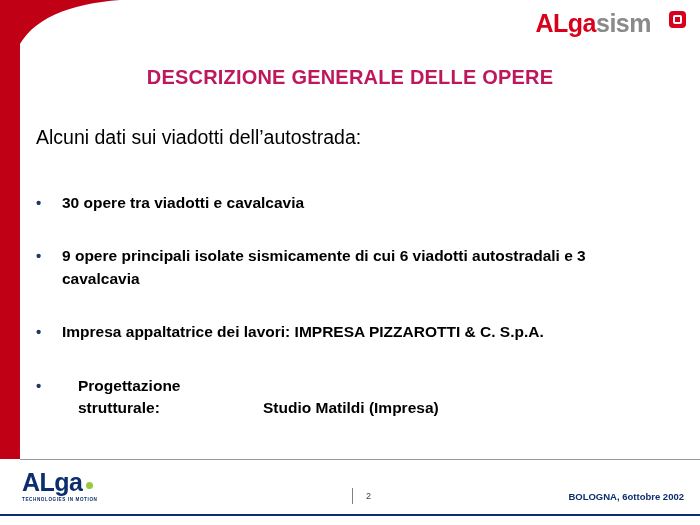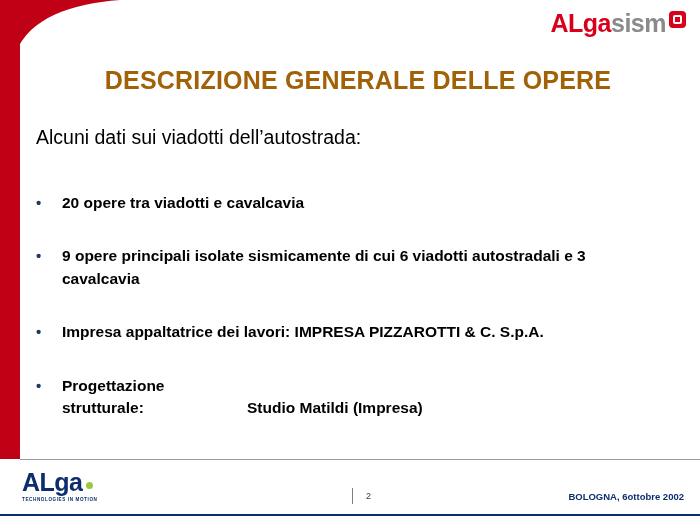--- a/index.html
+++ b/index.html
@@ -51,21 +51,21 @@
   .swoosh svg { display: block; }
 
   
   .header-logo {
     position: absolute;
     right: 14px;
     top: 8px;
     height: 30px;
     display: flex;
     align-items: center;
-    gap: 1px;
+    gap: 16px;
   }
   .hl-text {
     font-family: "Liberation Sans", sans-serif;
     font-size: 25px;
     font-weight: bold;
     letter-spacing: -0.5px;
     color: #d9001b;
     line-height: 1;
   }
   .hl-text .grey {
@@ -90,25 +90,24 @@
     box-sizing: border-box;
   }
 
   
   .title {
     position: absolute;
     left: 20px;
     top: 66px;
     width: 660px;
     text-align: center;
-    font-size: 25px;
-    font-weight: bold;
-    color: #a16207;
+    font-size: 20px;
+    font-weight: bold;
+    color: #be185d;
     letter-spacing: 0.2px;
-    padding-left: 8px;
   }
 
   
   .intro {
     position: absolute;
     left: 36px;
     top: 126px;
     font-size: 19.5px;
     color: #000000;
     font-weight: normal;
@@ -140,20 +139,21 @@
   .bullet .btext {
     flex: 1 1 auto;
   }
   .two-col {
     display: flex;
     gap: 0;
   }
   .two-col .c1 {
     width: 185px;
     flex: 0 0 185px;
+    margin-left: 16px;
   }
   .two-col .c2 {
     flex: 1 1 auto;
   }
 
   
   .footer-line {
     position: absolute;
     left: 20px;
     top: 459px;
@@ -244,21 +244,21 @@
   </div>
 
   <div class="title">DESCRIZIONE GENERALE DELLE OPERE</div>
 
   <div class="intro">Alcuni dati sui viadotti dell’autostrada:</div>
 
   <div class="bullets">
 
     <div class="bullet">
       <span class="dot">•</span>
-      <span class="btext">20 opere tra viadotti e cavalcavia</span>
+      <span class="btext">30 opere tra viadotti e cavalcavia</span>
     </div>
 
     <div class="bullet">
       <span class="dot">•</span>
       <span class="btext">9 opere principali isolate sismicamente di cui 6 viadotti autostradali e 3 cavalcavia</span>
     </div>
 
     <div class="bullet">
       <span class="dot">•</span>
       <span class="btext">Impresa appaltatrice dei lavori: IMPRESA PIZZAROTTI &amp; C. S.p.A.</span>

